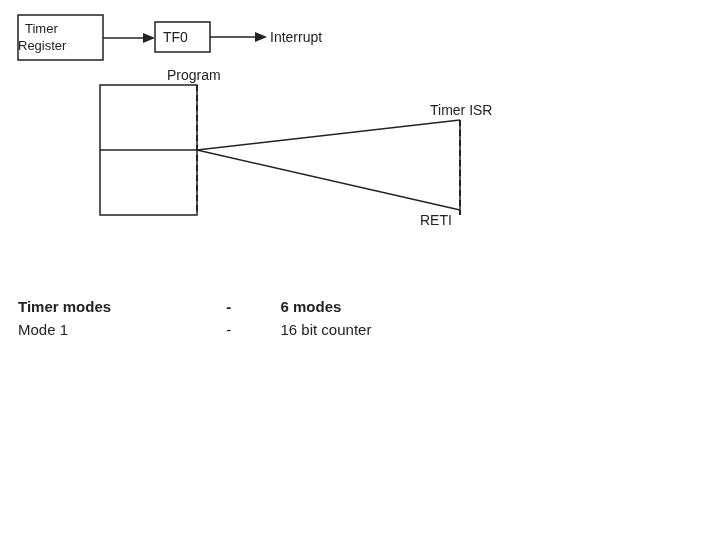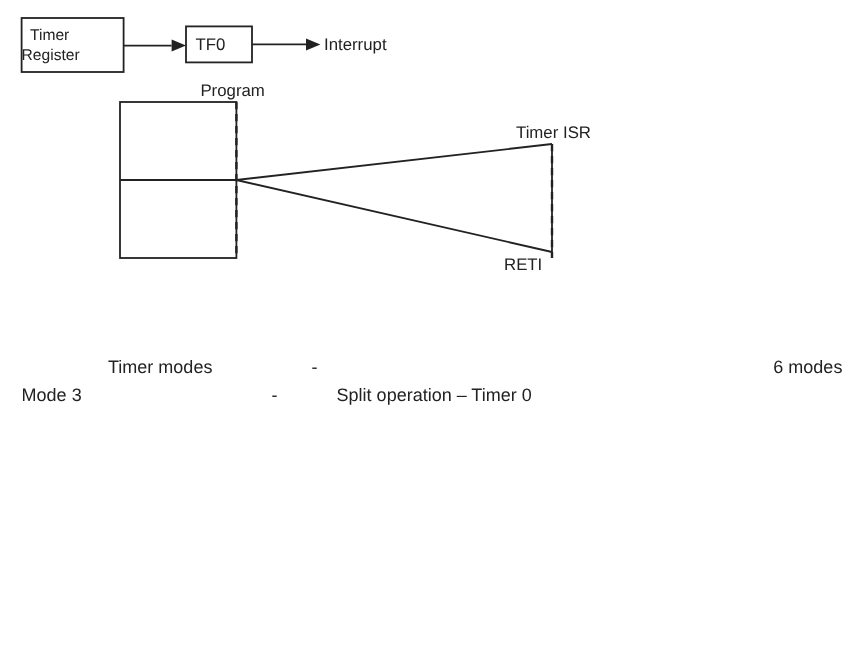--- a/index.html
+++ b/index.html
@@ -28,21 +28,21 @@
     .table-area td {
       padding: 3px 8px;
       font-size: 15px;
       color: #222;
     }
 
     .col-mode { width: 120px; }
     .col-dash { width: 60px; text-align: center; }
     .col-desc { width: 300px; }
 
-    .bold-row td { font-weight: normal; text-align: right; }
+    .bold-row td { font-weight: bold; }
   </style>
 </head>
 <body>
 
 <svg width="720" height="300" style="position:absolute;top:0;left:0;">
 
   <rect x="18" y="15" width="85" height="45" fill="white" stroke="#222" stroke-width="1.5"></rect>
   <text x="25" y="33" font-family="Arial" font-size="13" fill="#222">Timer</text>
   <text x="18" y="50" font-family="Arial" font-size="13" fill="#222">Register</text>
 
@@ -79,19 +79,19 @@
 
 <div class="table-area">
   <table>
     <tbody id="table-body">
     <tr class="bold-row">
           <td class="col-mode">Timer modes</td>
           <td class="col-dash">-</td>
           <td class="col-desc">6 modes</td>
         </tr>
         <tr>
-          <td class="col-mode">Mode  3</td>
+          <td class="col-mode">Mode  1</td>
           <td class="col-dash">-</td>
-          <td class="col-desc">Split operation – Timer 0</td>
+          <td class="col-desc">16 bit counter</td>
         </tr>
       </tbody>
   </table>
 </div>
 
 </body></html>

